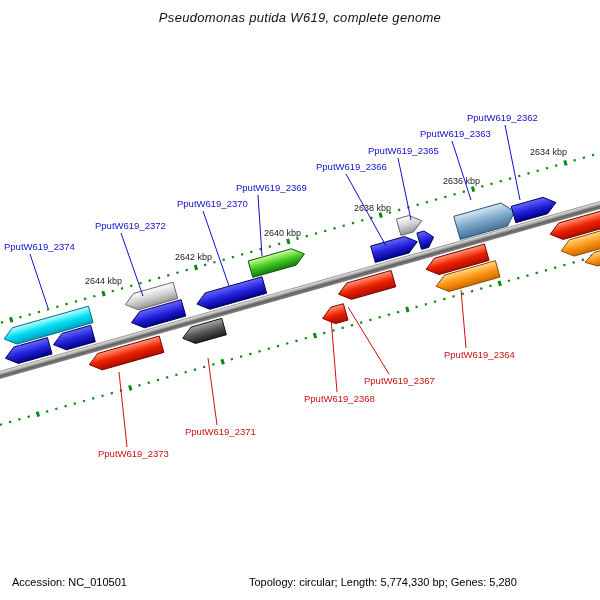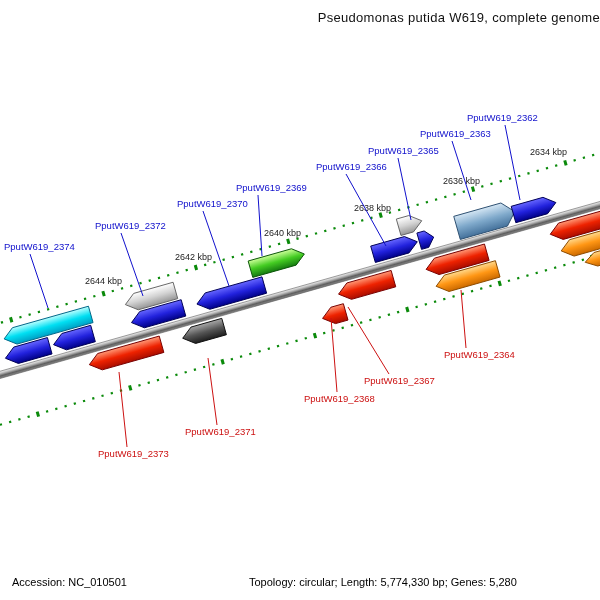--- a/index.html
+++ b/index.html
@@ -1,19 +1,19 @@
 <!DOCTYPE html>
 <html><head>
 <meta charset="utf-8">
 <style>
   * { margin:0; padding:0; box-sizing:border-box; }
   html,body { width:600px; height:600px; background:#ffffff; font-family:"Liberation Sans", sans-serif; }
   .page { position:relative; width:600px; height:600px; background:#ffffff; overflow:hidden; }
-  .title { position:absolute; top:10px; left:0; width:100%; text-align:right;
-           font-size:13px; color:#111; letter-spacing:.3px; }
+  .title { position:absolute; top:10px; left:0; width:100%; text-align:center;
+           font-size:13px; font-style:italic; color:#111; letter-spacing:.3px; }
   svg.map { position:absolute; top:0; left:0; }
   svg.map text { font-family:"Liberation Sans", sans-serif; }
   .footer { position:absolute; left:0; bottom:12px; width:100%; height:14px; font-size:11px; color:#000; }
   .footer .acc { position:absolute; left:12px; bottom:0;margin-top:12px; }
   .footer .sum { position:absolute; left:249px; bottom:0; }
 </style>
 </head>
 <body>
 
 <div class="page">

